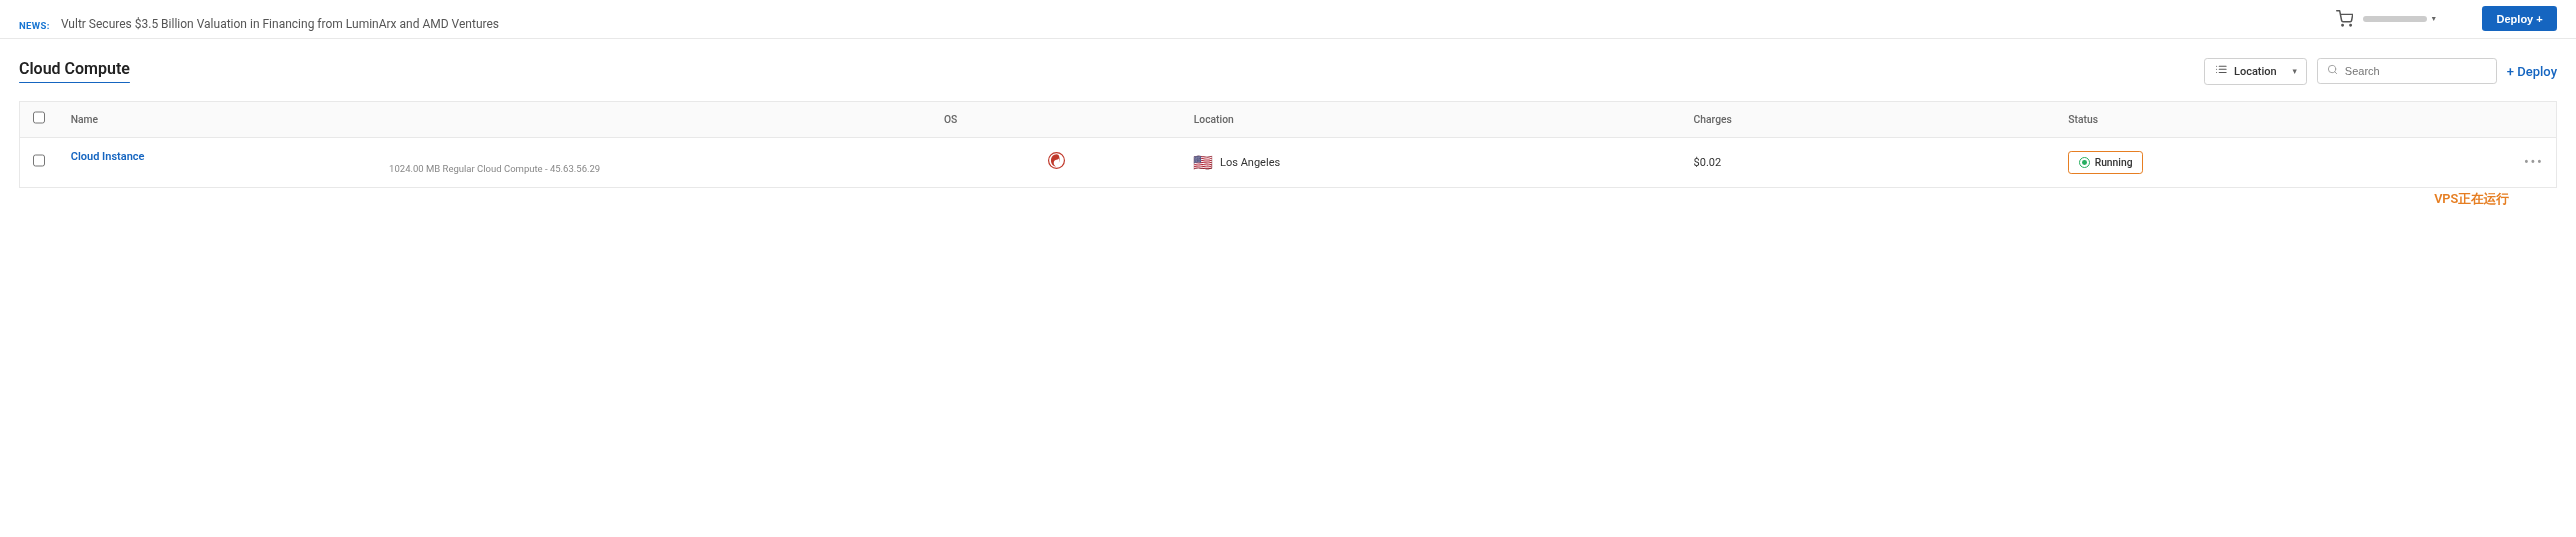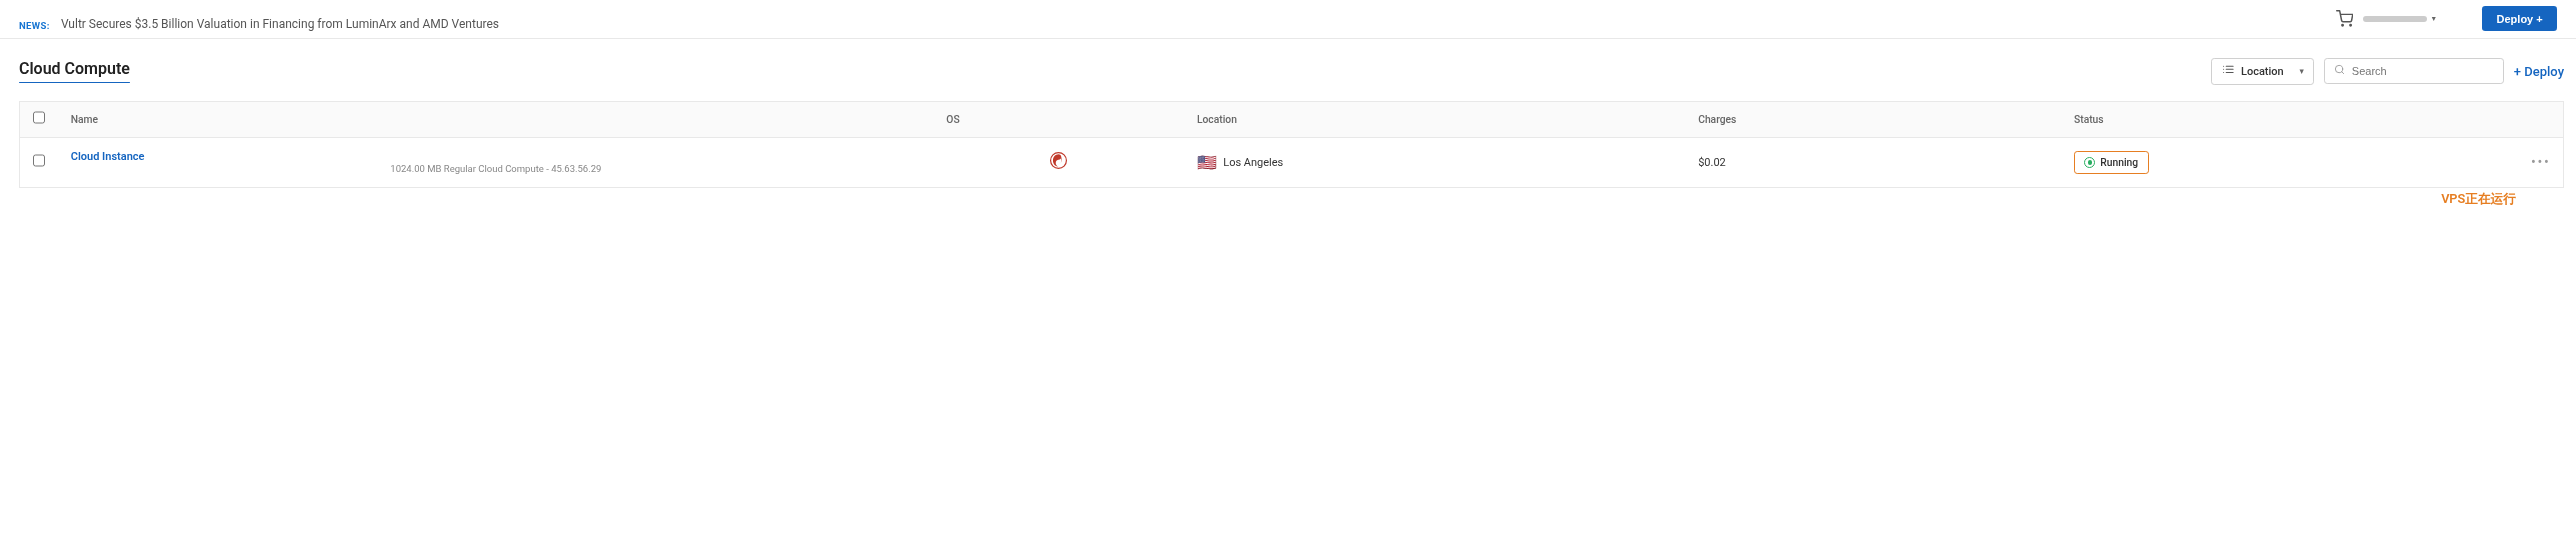--- a/index.html
+++ b/index.html
@@ -73,21 +73,21 @@
       font-weight: 600;
       cursor: pointer;
       display: flex;
       align-items: center;
       gap: 3.2px;
       margin-left: 37px;
     }
 
     
     .main-content {
-      padding: 19px 12px 0 19px;
+      padding: 19px 19px 0 19px;
     }
 
     
     .page-header {
       display: flex;
       align-items: center;
       justify-content: space-between;
       margin-bottom: 16px;
     }
     .page-title-wrapper {

